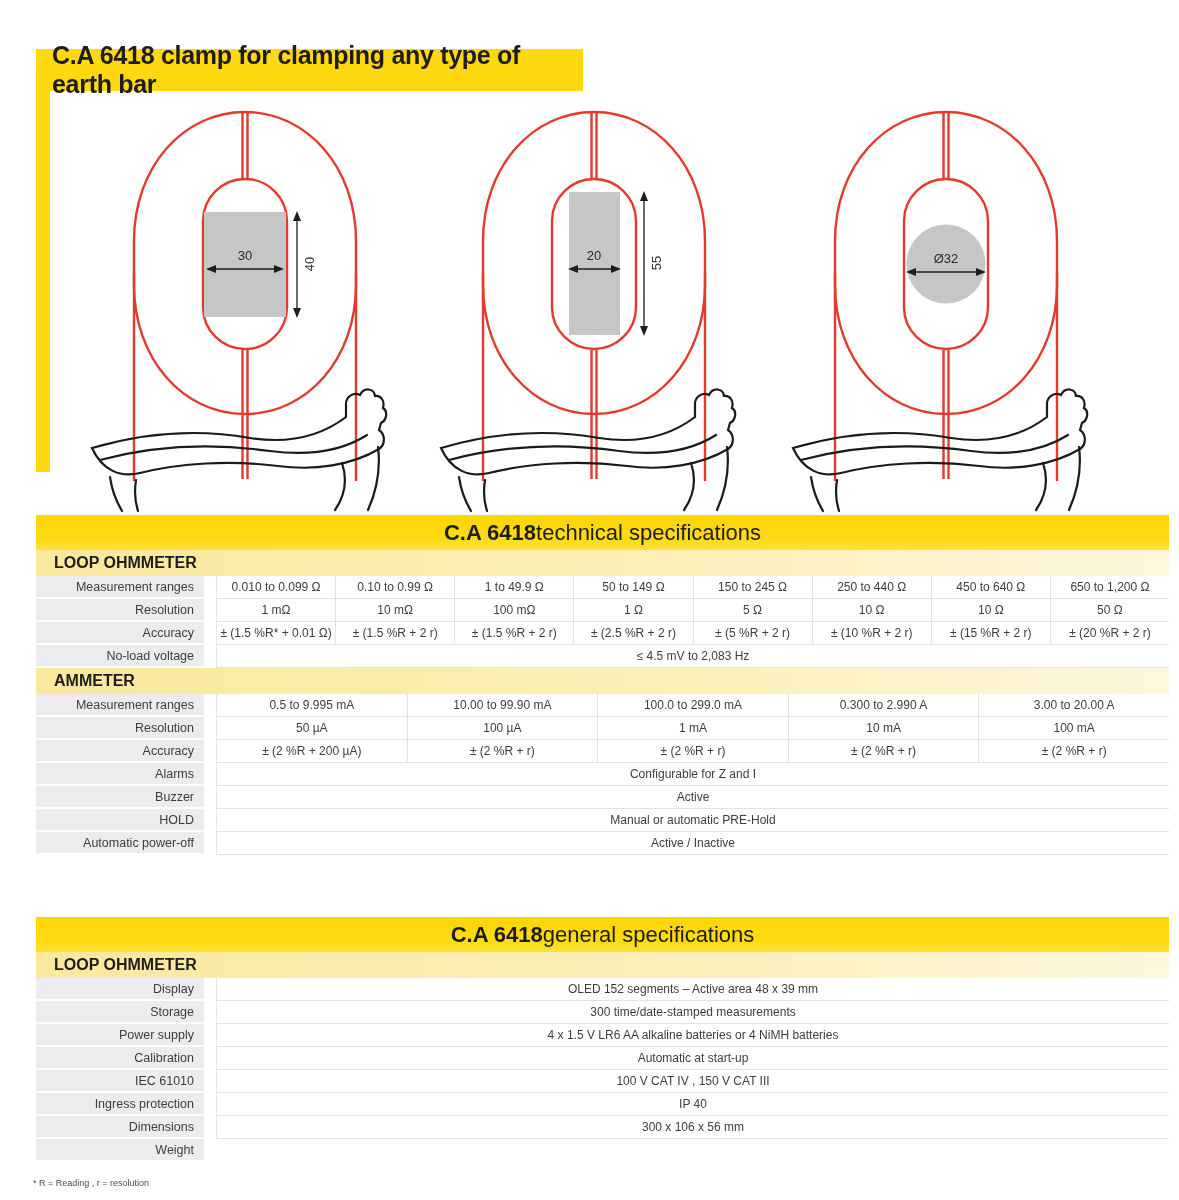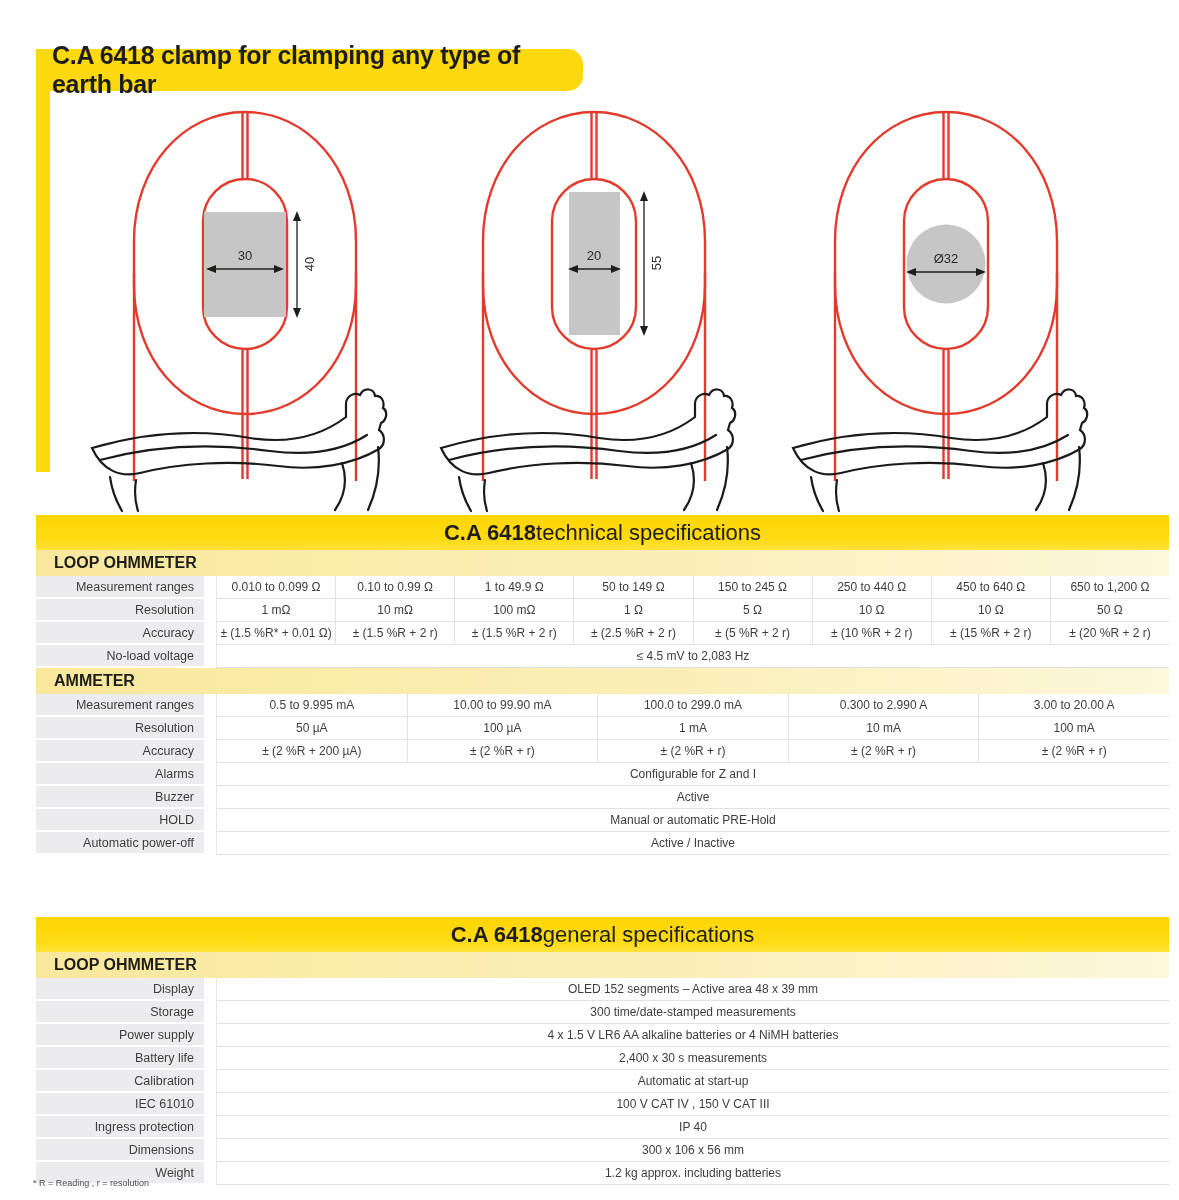--- a/index.html
+++ b/index.html
@@ -4,21 +4,21 @@
 <style>
   * { margin:0; padding:0; box-sizing:border-box; }
   html,body { background:#ffffff; }
   body { font-family:"Liberation Sans", sans-serif; color:#3d3d3c; }
   .page { position:relative; width:1179px; height:1200px; background:#fff; overflow:hidden; }
 
   
   .hero-bar { position:absolute; left:36px; top:49px; width:14px; height:423px; background:#FFD90F; }
   .hero-banner { position:absolute; left:36px; top:49px; width:547px; height:42px;
     background:#FFD90F; display:flex; align-items:center; padding-left:16px;
-    font-size:25px; font-weight:bold; color:#1d1d1b; letter-spacing:-0.3px;border-radius:15px; }
+    font-size:25px; font-weight:bold; color:#1d1d1b; letter-spacing:-0.3px; }
 
   
   .diagram { position:absolute; top:103px; width:330px; height:412px; }
   #diag1 { left:80px; } #diag2 { left:429px; } #diag3 { left:781px; }
   svg text { font-family:"Liberation Sans", sans-serif; fill:#2b2b2a; }
 
   
   .spec-table { position:absolute; left:36px; width:1133px; }
   #tech-table { top:515px; }
   #gen-table  { top:917px; }
@@ -269,26 +269,20 @@
             <div class="cell span">300 time/date-stamped measurements</div>
           </div>
         </div>
         <div class="row">
           <div class="row-label">Power supply</div>
           <div class="row-values">
             <div class="cell span">4 x 1.5 V LR6 AA alkaline batteries or 4 NiMH batteries</div>
           </div>
         </div>
         <div class="row">
-          <div class="row-label">Battery life</div>
-          <div class="row-values">
-            <div class="cell span">2,400 x 30 s measurements</div>
-          </div>
-        </div>
-        <div class="row">
           <div class="row-label">Calibration</div>
           <div class="row-values">
             <div class="cell span">Automatic at start-up</div>
           </div>
         </div>
         <div class="row">
           <div class="row-label">IEC 61010</div>
           <div class="row-values">
             <div class="cell span">100 V CAT IV , 150 V CAT III</div>
           </div>
@@ -300,22 +294,19 @@
           </div>
         </div>
         <div class="row">
           <div class="row-label">Dimensions</div>
           <div class="row-values">
             <div class="cell span">300 x 106 x 56 mm</div>
           </div>
         </div>
         <div class="row">
           <div class="row-label">Weight</div>
-          <div class="row-values">
-            <div class="cell span">1.2 kg approx. including batteries</div>
-          </div>
         </div>
       </div>
   </div>
 
   <div class="footnote">* R = Reading , r = resolution</div>
 
 </div>
 
 </body></html>

